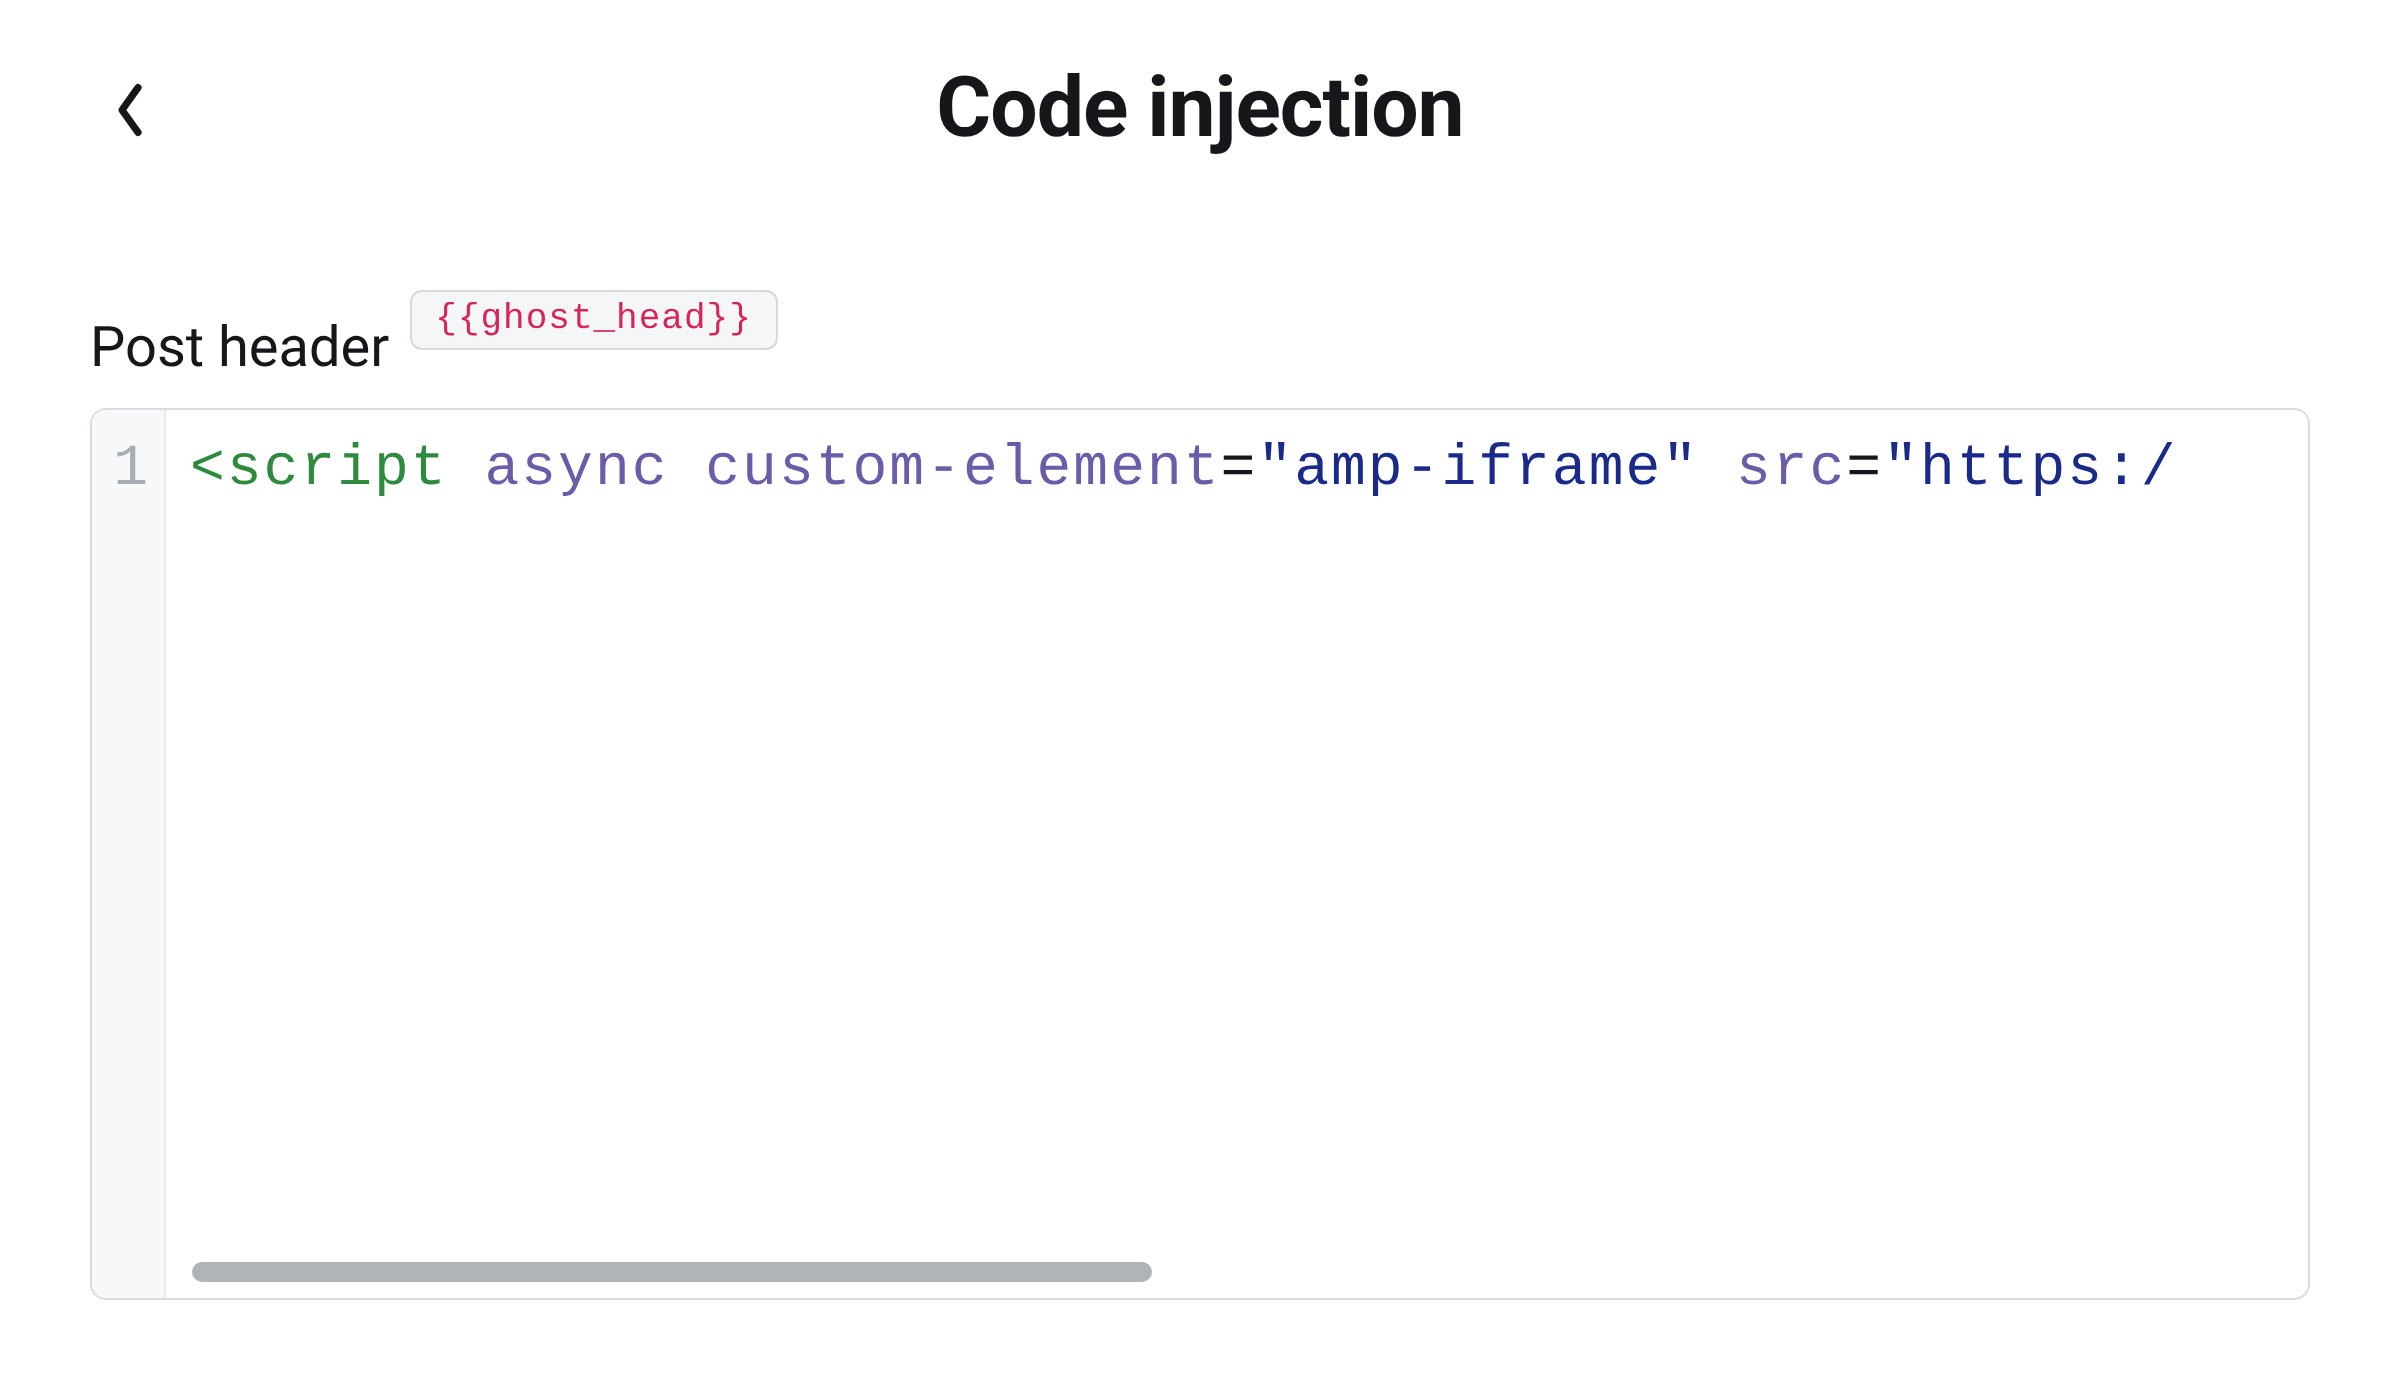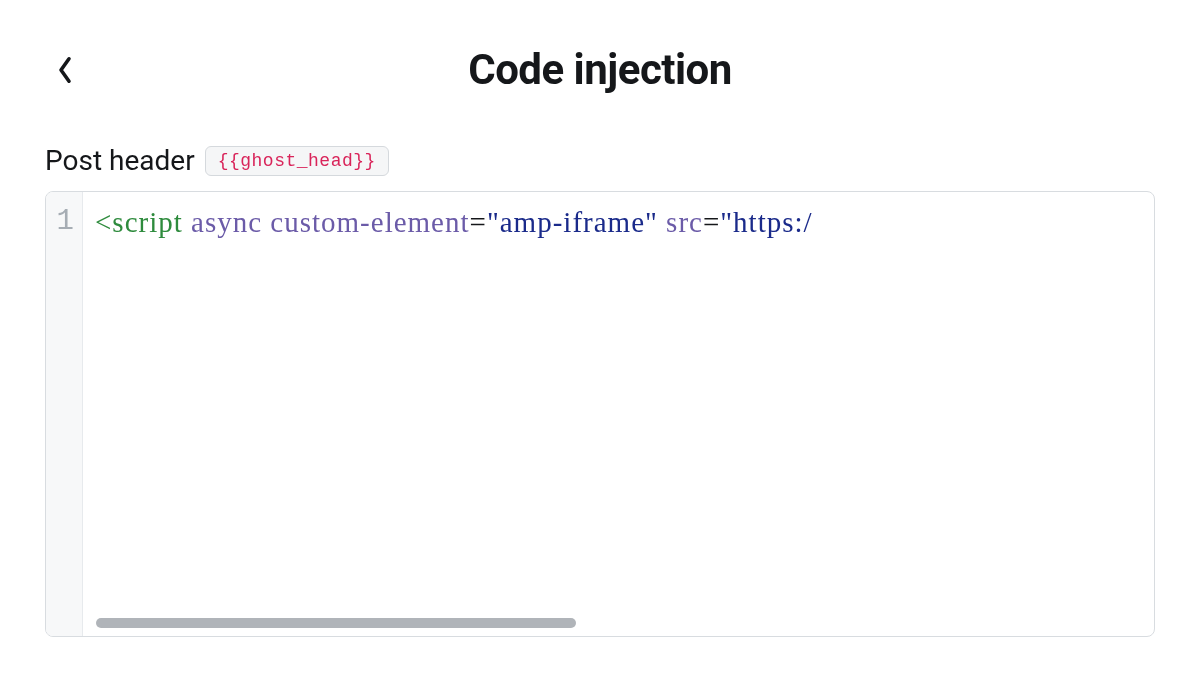--- a/index.html
+++ b/index.html
@@ -10,21 +10,21 @@
     
     body {
       font-family: -apple-system, BlinkMacSystemFont, "Segoe UI", Roboto, Helvetica, Arial, sans-serif;
       background: #ffffff;
       width: 1200px;
       height: 690px;
       overflow: hidden;
     }
     
     .container {
-      padding: 45px 45px 20px 45px;
+      padding: 30px 45px 20px 45px;
     }
     
     .header {
       display: flex;
       align-items: center;
       margin-bottom: 50px;
       position: relative;
     }
     
     .back-button {
@@ -58,20 +58,21 @@
       display: flex;
       align-items: center;
       gap: 10px;
       margin-bottom: 14px;
     }
     
     .section-label {
       font-size: 28px;
       font-weight: 400;
       color: #15171a;
+      margin-top: 28px;
     }
     
     .template-tag {
       display: inline-block;
       padding: 4px 12px;
       border: 1px solid #d5d9dd;
       border-radius: 6px;
       background: #f5f6f7;
       font-family: "SFMono-Regular", Consolas, "Liberation Mono", Menlo, monospace;
       font-size: 18px;
@@ -115,21 +116,21 @@
     .code-content-wrapper {
       flex: 1;
       overflow-x: auto;
       overflow-y: hidden;
       padding-top: 10px;
       padding-left: 12px;
       position: relative;
     }
     
     .code-line {
-      font-family: Liberation Serif, serif;
+      font-family: Liberation Mono, monospace;
       font-size: 29px;
       line-height: 40px;
       white-space: nowrap;
       letter-spacing: 1px;
     }
     
     .tok-bracket {
       color: #2e8b3d;
     }
     

